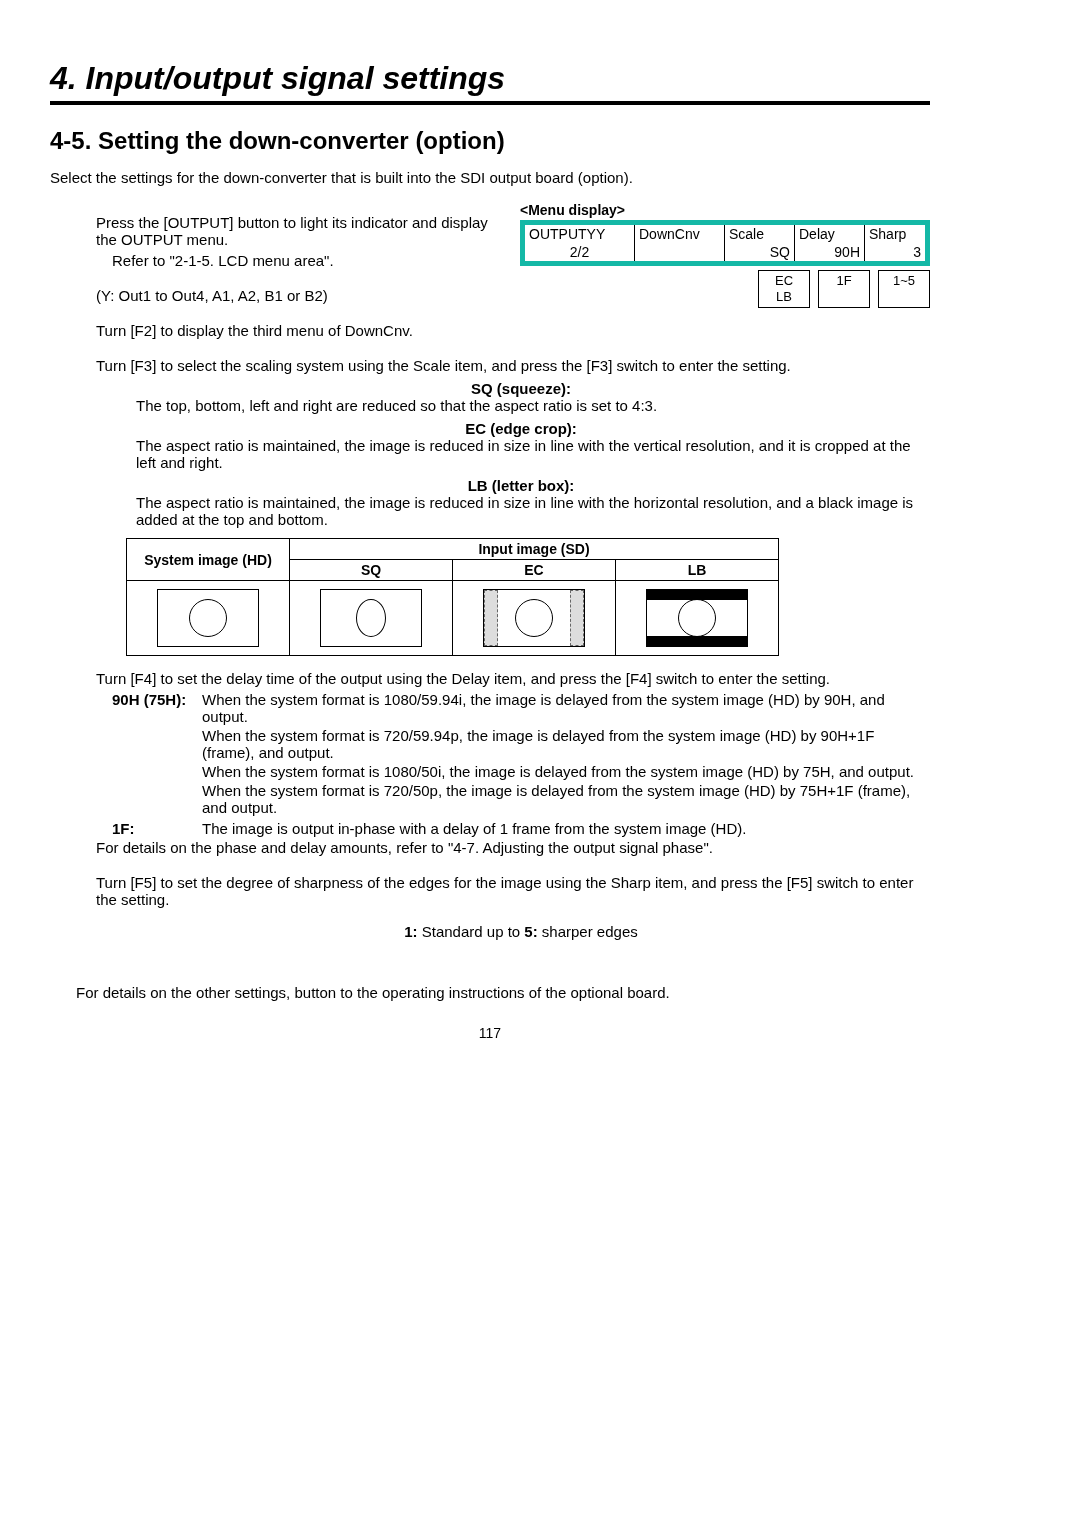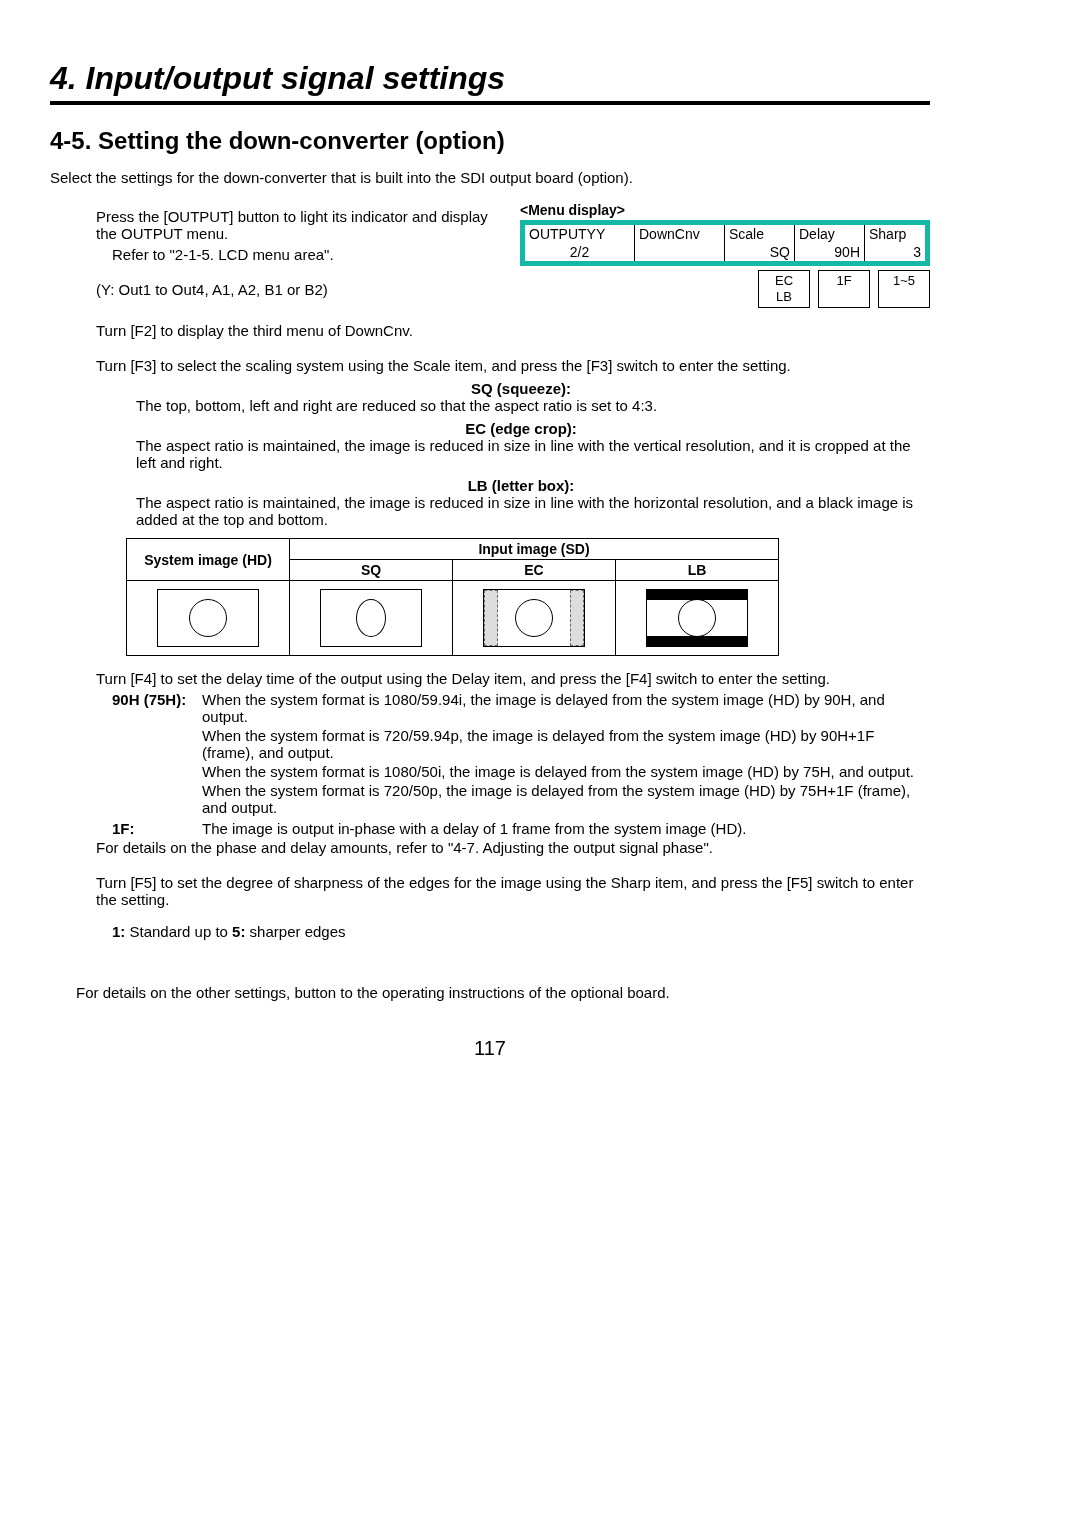--- a/index.html
+++ b/index.html
@@ -19,21 +19,21 @@
     padding-bottom: 4px;
     border-bottom: 4px solid #000;
     margin-bottom: 22px;
   }
   .section-title {
     font-weight: bold;
     font-size: 24px;
     margin-bottom: 14px;
   }
   .intro { margin-bottom: 16px; }
-  .top-row { display: flex; align-items: center; gap: 18px; }
+  .top-row { display: flex; align-items: flex-end; gap: 18px; }
   .left-col { flex: 1 1 420px; }
   .right-col { flex: 0 0 400px; font-size: 14px; }
   .step-para { margin: 0 0 4px 0; padding-left: 46px; }
   .step-sub { padding-left: 62px; }
 
   
   .menu-title { font-weight: bold; margin-bottom: 2px; }
   .menu-box { border: 5px solid #14b8a6; font-size: 14px; }
   .menu-row { display: grid; grid-template-columns: 110px 90px 70px 70px 60px; }
   .menu-cell { padding: 0 4px; border-right: 1px solid #000; line-height: 18px; box-sizing: border-box; }
@@ -58,22 +58,22 @@
   .sq .circ { width:28px; height:36px; border-radius:50%/50%; }
   .ec::before, .ec::after { content:""; position:absolute; top:0; width:14px; height:100%; background:#ddd; border:1px dashed #666; box-sizing:border-box;}
   .ec::before{left:0;} .ec::after{right:0;}
   .lb::before, .lb::after { content:""; position:absolute; left:0; width:100%; height:10px; background:#000;}
   .lb::before{top:0;} .lb::after{bottom:0;}
 
   
   .delay-row { display:flex; padding-left:62px; margin-bottom:2px; }
   .delay-label { font-weight:bold; width:90px; flex-shrink:0;}
   .delay-body { flex:1; }
-  .sharp-def { padding-left:62px; }
-  .pg { text-align:center; font-size:20px; margin-top:36px;}
+  .sharp-def { padding-left:62px;text-align:center; }
+  .pg { text-align:center; font-size:14px; margin-top:24px;}
   .sep { height:14px; }
 </style>
 </head>
 <body>
 
 <div class="chapter-title">4. Input/output signal settings</div>
 <div class="section-title">4-5. Setting the down-converter (option)</div>
 <div class="intro">Select the settings for the down-converter that is built into the SDI output board (option).</div>
 
 <div class="top-row">

